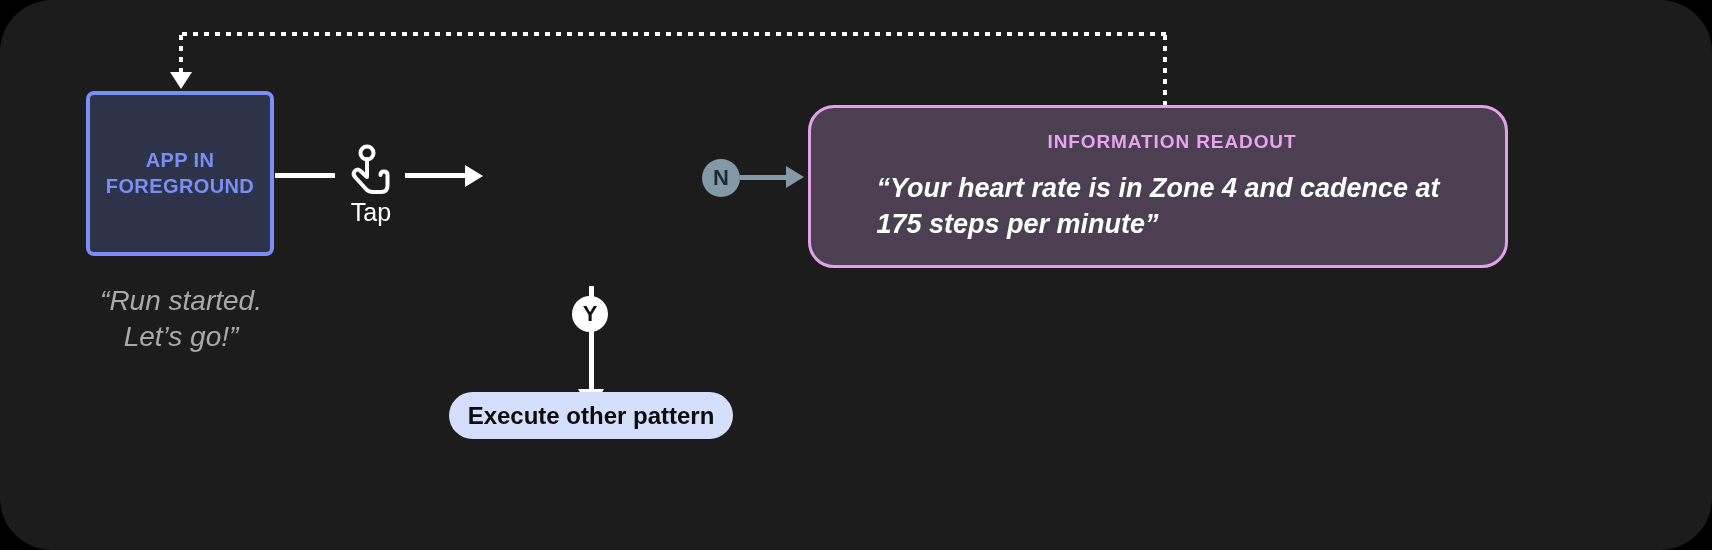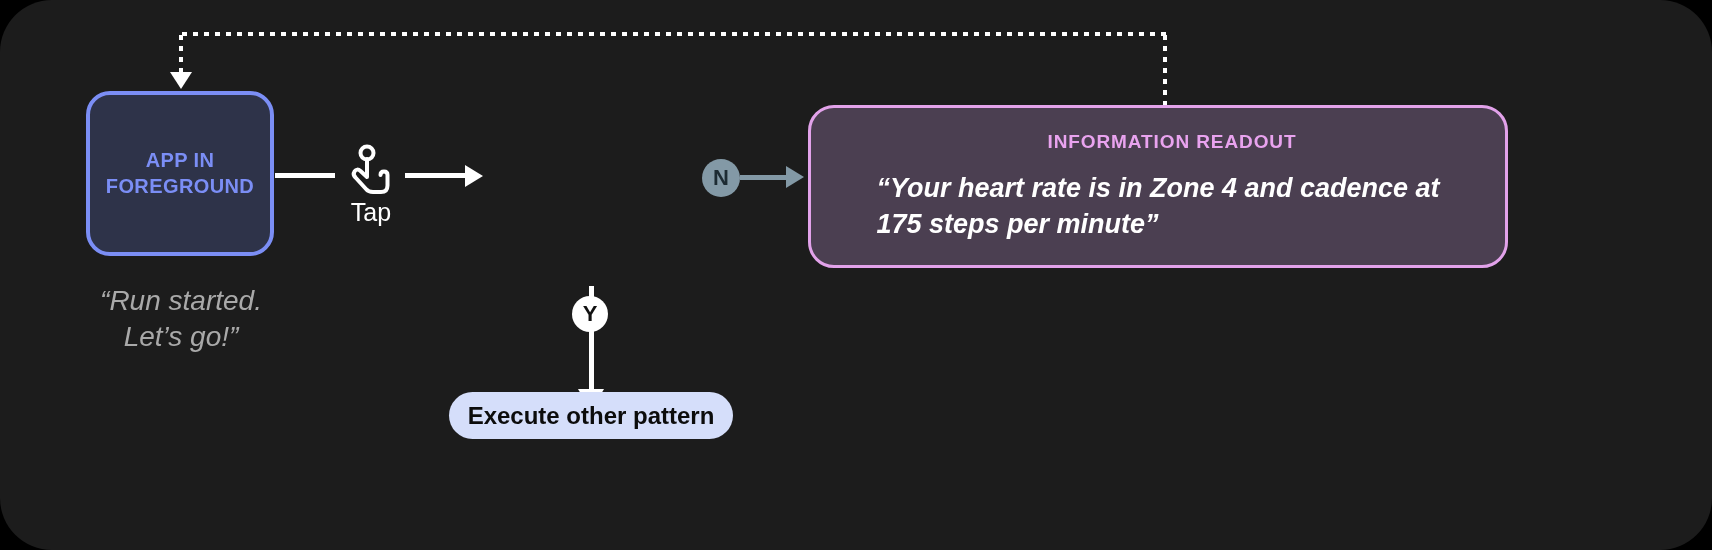--- a/index.html
+++ b/index.html
@@ -16,21 +16,21 @@
     border-radius: 52px;
     overflow: hidden;
   }
   .node { position: absolute; }
 
   
   #app-box {
     left: 86px; top: 91px; width: 188px; height: 165px;
     background: #2e3349;
     border: 4px solid #7b8ef5;
-    border-radius: 24px;
+    border-radius: 8px;
     display: flex; align-items: center; justify-content: center;
   }
   #app-box .label {
     color: #7b8ef5;
     font-size: 20px; font-weight: bold;
     letter-spacing: 0.4px;
     line-height: 1.28;
     text-align: center;
     white-space: pre-line;
   }

